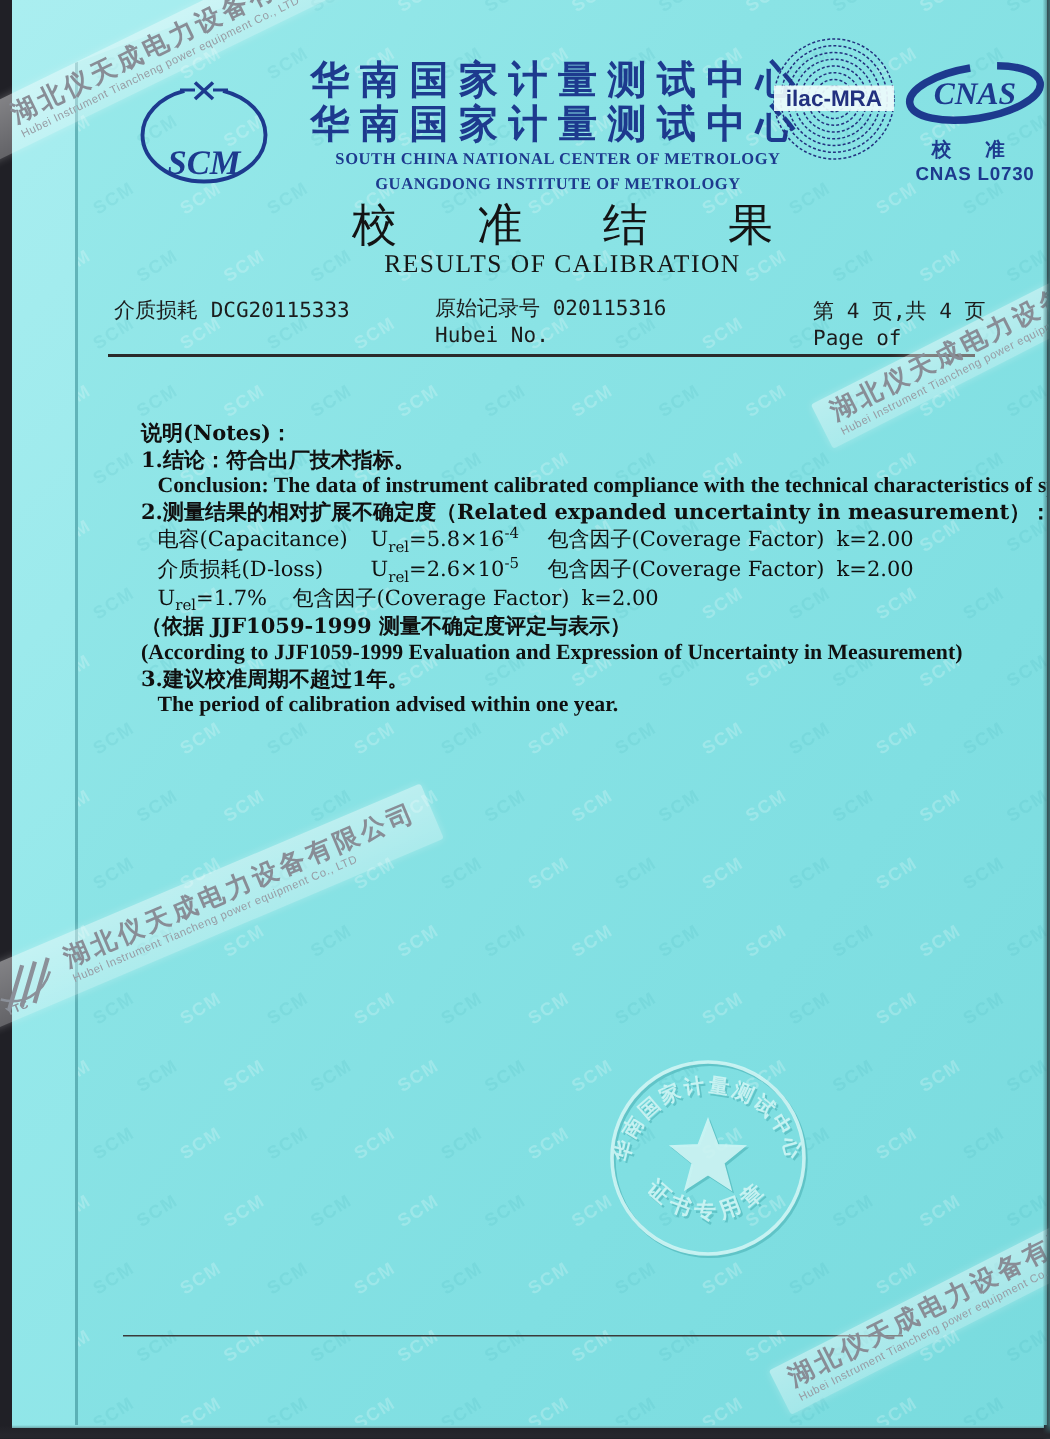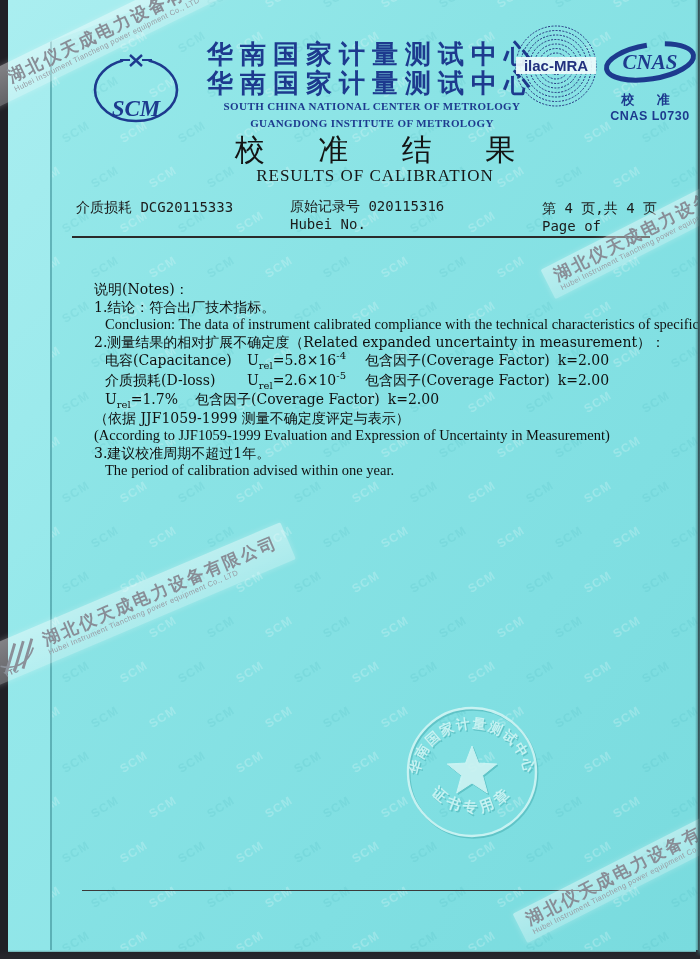--- a/index.html
+++ b/index.html
@@ -50,21 +50,21 @@
 
   
   .meta{font-family:"DejaVu Sans Mono","Liberation Mono",monospace;color:#1c1c1c;font-size:14px;line-height:18px;white-space:nowrap;}
   #meta-cert{left:24px;top:198px;}
   #meta-rec{left:238px;top:197px;}
   #meta-page{left:490px;top:199px;}
   #meta-rule{left:20px;top:236px;width:578px;height:0;border-top:2px solid #2a2a2a;}
 
   
   #notes{left:42px;top:281px;width:560px;color:#101010;font-size:14px;line-height:17.5px;}
-  #notes .ln{white-space:nowrap;}
+  #notes .ln{white-space:nowrap;font-weight:bold;}
   #notes .en{font-family:"Liberation Serif",serif;font-size:14.5px;}
   #notes .indent{padding-left:11px;}
   .urow{display:flex;white-space:nowrap;line-height:19.5px;}
   .urow .c-name{width:142px;}
   .urow .c-val{width:118px;}
   .urow.volt .c-val{width:90px;}
   .urow .c-k{padding-left:8px;}
   sub,sup{line-height:0;font-size:10px;}
 
   

